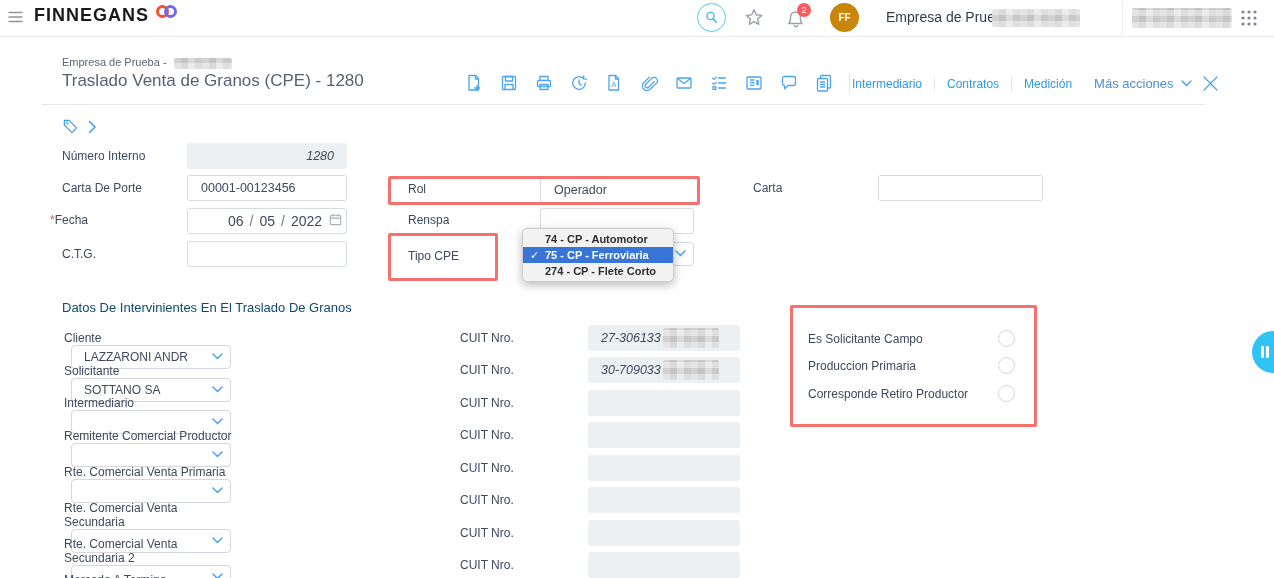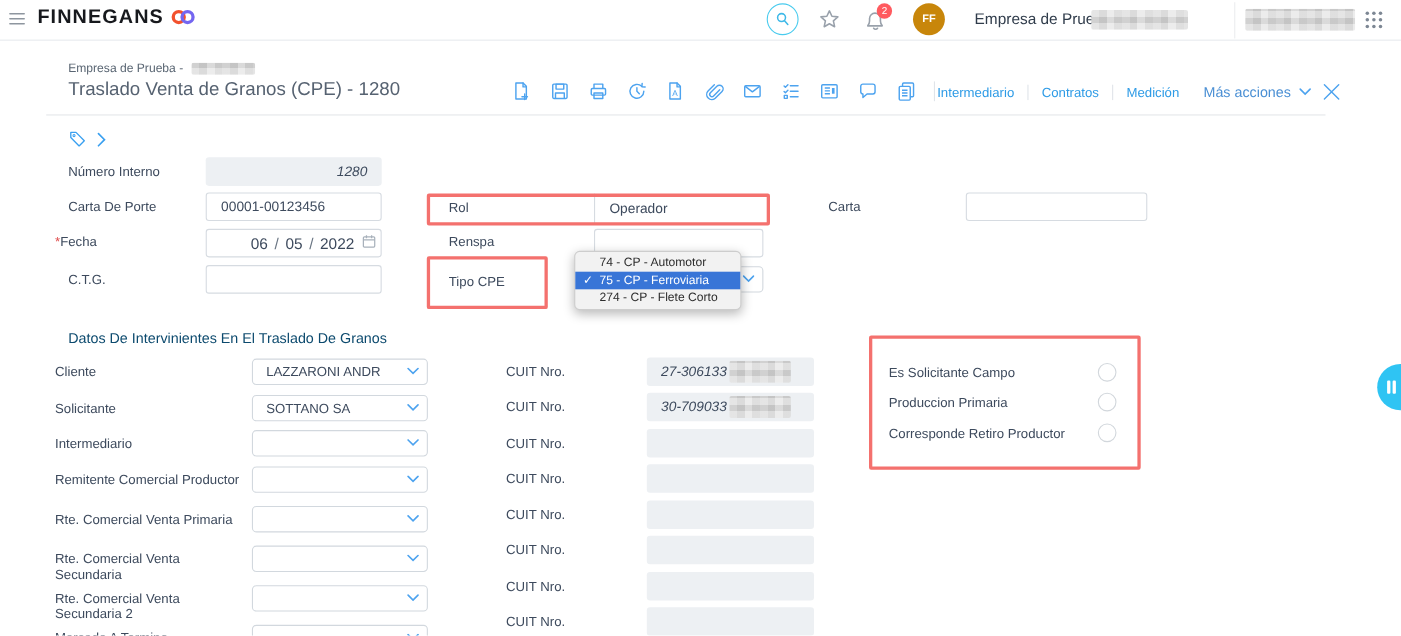--- a/index.html
+++ b/index.html
@@ -6,21 +6,21 @@
   html,body { background:#fff; }
   #page {
     position:relative; width:1274px; height:578px; overflow:hidden;
     background:#fff; font-family:"Liberation Sans","DejaVu Sans",sans-serif;
     color:#3d4a5d;
   }
   
   .tophdr { position:absolute; left:0; top:0; width:1274px; height:37px;
     background:#fff; border-bottom:1px solid #e7eaee; z-index:5; }
   .burger { position:absolute; left:8px; top:10px; width:18px; height:16px; cursor:pointer; }
-  .logo { position:absolute; left:34px; top:5px; display:flex; align-items:center; }
+  .logo { position:absolute; left:34px; top:5px; display:flex; align-items:flex-start; }
   .logo-text { font-size:18px; font-weight:700; letter-spacing:1px; color:#17191d; }
   .ring { width:13px; height:13px; border-radius:50%; display:inline-block; }
   .ring1 { border:3.5px solid #f2512d; margin-left:7px; }
   .ring2 { border:3.5px solid #7466f0; margin-left:-5px; }
   .hdr-search { position:absolute; left:697px; top:3px; width:29px; height:29px;
     border:1.5px solid #49cbee; border-radius:50%; display:flex; align-items:center; justify-content:center; cursor:pointer; }
   .hdr-ic { position:absolute; top:7px; cursor:pointer; }
   .avatar { position:absolute; left:830px; top:3px; width:29px; height:29px; border-radius:50%;
     background:#c8860a; color:#fff; font-size:10px; font-weight:700;
     display:flex; align-items:center; justify-content:center; cursor:pointer; }
@@ -55,27 +55,27 @@
     font-size:12px; color:#3d4a5d; display:flex; align-items:center; padding:0 26px 0 12px; cursor:pointer; }
   .selbox svg { position:absolute; right:7px; top:7px; }
   .redbox { position:absolute; border:3px solid #f4716e; border-radius:2px; z-index:3; pointer-events:none; }
   .tagrow { position:absolute; left:62px; top:118px; display:flex; gap:9px; align-items:center; }
   .datewrap { gap:6px; font-size:14px;padding-left:40px; }
   .dsep { color:#6b7684; }
   .calic { margin-left:auto; }
   
   .menu { position:absolute; left:522px; top:228px; width:152px; background:#f2f2f2;
     border:1px solid #cdcdcd; border-radius:5px; box-shadow:0 3px 10px rgba(0,0,0,.28);
-    z-index:4; padding:2px 0; font-size:11px; color:#2d2d2d; }
+    z-index:4; padding:2px 0; font-size:11px; color:#2d2d2d;font-weight:bold; }
   .mi { height:16px; line-height:16px; padding-left:22px; position:relative; cursor:pointer; white-space:nowrap; }
   .mi.selected { background:#3875d7; color:#fff; }
   .mi .chk { position:absolute; left:7px; }
   
   .secttl { position:absolute; left:62px; top:300px; font-size:13px; color:#0c4a6e; }
-  .prow { position:absolute; left:50px; display:flex; }
+  .prow { position:absolute; left:64px; display:flex;flex-direction:column; }
   .prow .plbl { width:172px; font-size:12px; color:#3d4a5d; line-height:14px; padding-top:5px; }
   .prow .selbox { position:relative; width:160px; left:7px; }
   .crow { position:absolute; left:460px; display:flex; }
   .crow .clbl { width:100px; font-size:12px; color:#3d4a5d; padding-top:6px; }
   .crow .inp { position:relative; width:152px; left:28px; }
   .blurtail { display:inline-block; width:56px; height:20px; margin-left:2px; }
   .togglerow { position:absolute; display:flex; align-items:center; }
   .togglerow .tlbl { font-size:12px; color:#3d4a5d; width:190px; }
   .radio { width:17px; height:17px; border-radius:50%; border:1.5px solid #d2d7dc; background:#fff; cursor:pointer; }
   .handle { position:absolute; left:1252px; top:331px; width:42px; height:42px; border-radius:50%;

